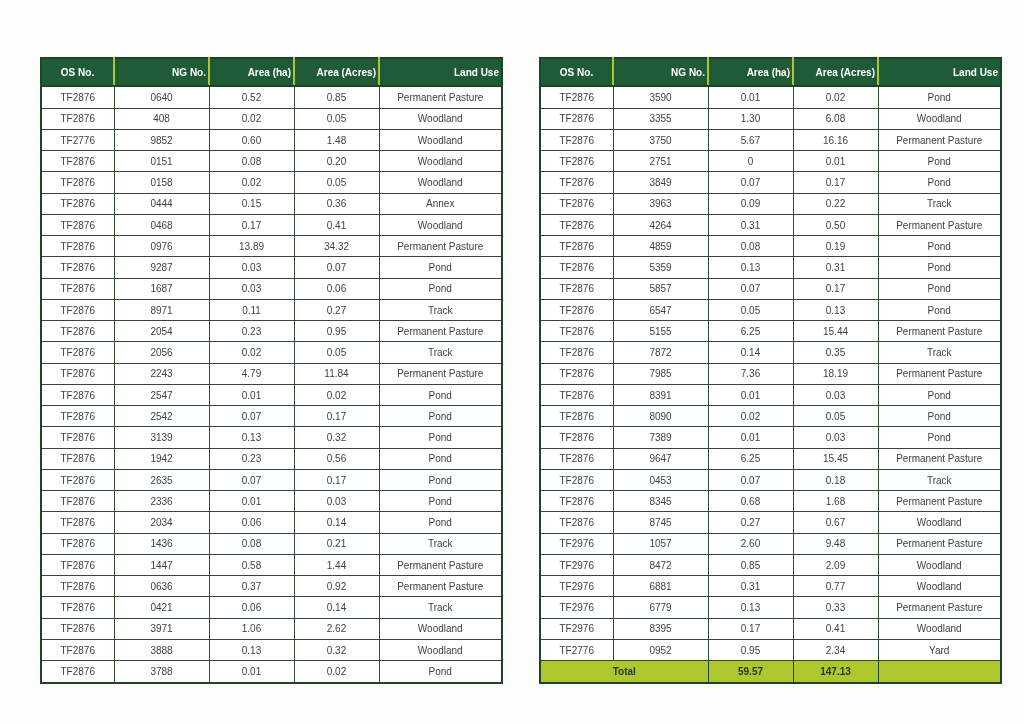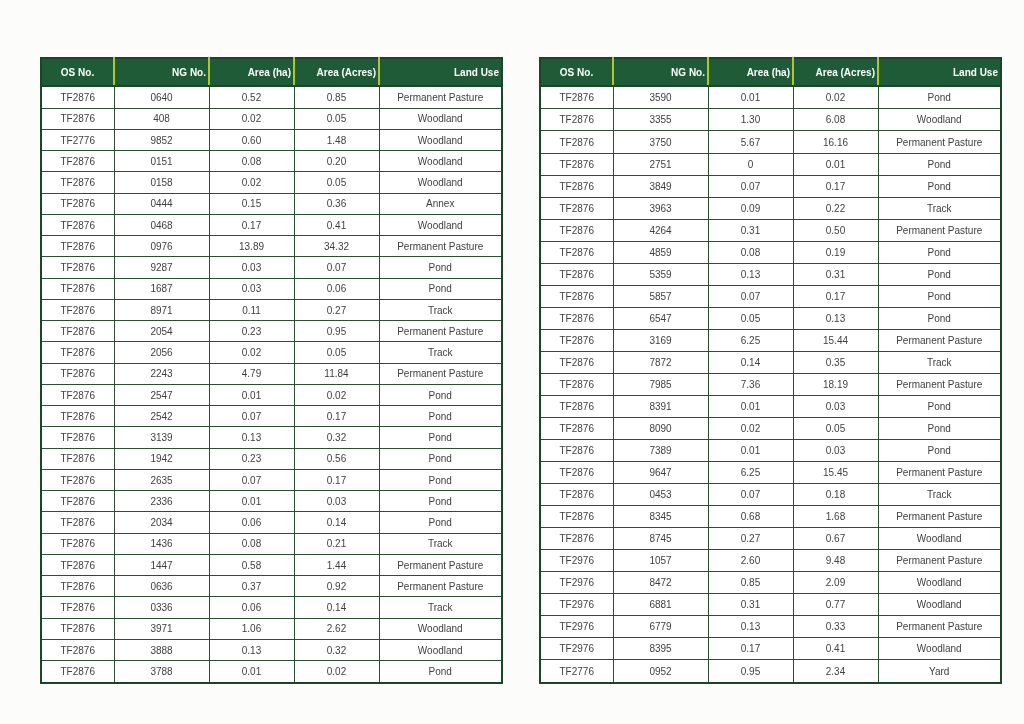--- a/index.html
+++ b/index.html
@@ -248,21 +248,21 @@
           </tr>
           <tr>
             <td>TF2876</td>
             <td>0636</td>
             <td>0.37</td>
             <td>0.92</td>
             <td>Permanent Pasture</td>
           </tr>
           <tr>
             <td>TF2876</td>
-            <td>0336</td>
+            <td>0421</td>
             <td>0.06</td>
             <td>0.14</td>
             <td>Track</td>
           </tr>
           <tr>
             <td>TF2876</td>
             <td>3971</td>
             <td>1.06</td>
             <td>2.62</td>
             <td>Woodland</td>
@@ -373,21 +373,21 @@
           </tr>
           <tr>
             <td>TF2876</td>
             <td>6547</td>
             <td>0.05</td>
             <td>0.13</td>
             <td>Pond</td>
           </tr>
           <tr>
             <td>TF2876</td>
-            <td>3169</td>
+            <td>5155</td>
             <td>6.25</td>
             <td>15.44</td>
             <td>Permanent Pasture</td>
           </tr>
           <tr>
             <td>TF2876</td>
             <td>7872</td>
             <td>0.14</td>
             <td>0.35</td>
             <td>Track</td>
@@ -482,17 +482,23 @@
             <td>0.17</td>
             <td>0.41</td>
             <td>Woodland</td>
           </tr>
           <tr>
             <td>TF2776</td>
             <td>0952</td>
             <td>0.95</td>
             <td>2.34</td>
             <td>Yard</td>
+          </tr>
+          <tr class="total-row">
+            <td colspan="2">Total</td>
+            <td>59.57</td>
+            <td>147.13</td>
+            <td></td>
           </tr>
         </tbody>
       </table>
   </div>
 </div>
 
 </body></html>

